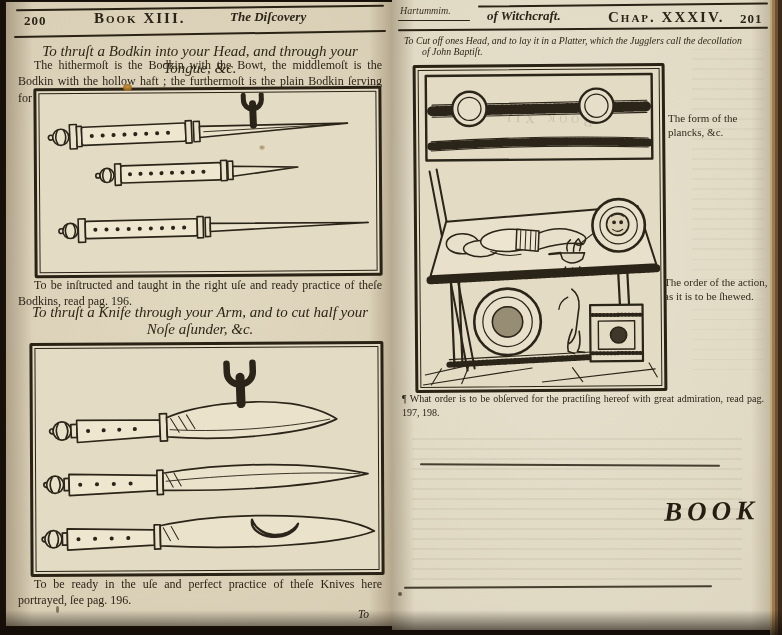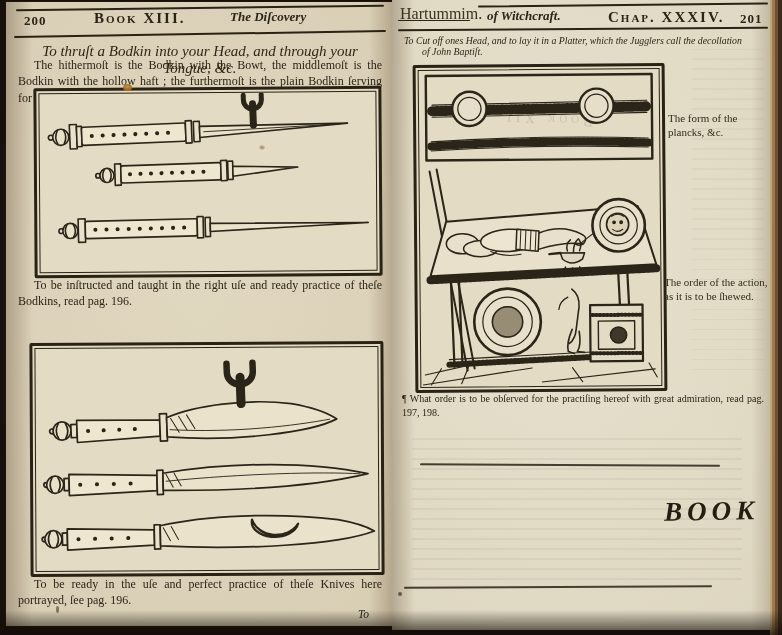--- a/index.html
+++ b/index.html
@@ -54,21 +54,21 @@
   #ghost-book{
     font-size:27px;font-style:italic;font-weight:bold;letter-spacing:5px;
     color:#241c10;transform:rotate(-1deg);
   }
   #woodcut-ghost-text{
     position:absolute;left:60px;top:40px;width:130px;text-align:center;
     transform:rotate(184deg);opacity:.16;color:#4a4030;
     font-size:15px;letter-spacing:4px;font-variant:small-caps;
   }
   #catchword-left{font-style:italic;font-size:11.5px;}
-  #margin-signature{font-size:16px;color:#3a3120;}
+  #margin-signature{font-style:italic;font-size:10px;color:#3a3120;}
 </style>
 </head>
 <body>
 
 <div id="book">
 
   <div id="left-page" class="page">
 
     <div class="rule" style="left:10px;top:5px;width:368px;height:2px;transform:rotate(-0.7deg);"></div>
 
@@ -126,20 +126,21 @@
             <rect x="139" y="14" width="6" height="21" fill="#e9e1ca"></rect>
             <rect x="147" y="15" width="5" height="19" fill="#e9e1ca"></rect>
             <path d="M152,21 L310,24 L152,29 Z" fill="#eae2cb"></path>
           </g>
         </svg>
       </div>
     </div>
 
     <div class="txt p" style="left:12px;top:275px;width:364px;">To be inſtructed and taught in the right uſe and ready practice of theſe Bodkins, read pag. 196.</div>
 
+    <div class="txt ital-head" style="left:22px;top:302px;width:344px;">To thruſt a Knife through your Arm, and to cut half your Noſe aſunder, &amp;c.</div>
 
 
     <div class="frame" style="left:24px;top:340px;width:348px;height:228px;transform:rotate(-0.3deg);">
       <div class="frame-inner">
         <svg viewBox="0 0 342 220" preserveAspectRatio="none" fill="none" stroke="#2b2418" stroke-width="1.7" stroke-linecap="round" stroke-linejoin="round">
 
           <g transform="translate(14,54) rotate(-2 170 20)">
             <circle cx="2" cy="22" r="2.4"></circle>
             <circle cx="12" cy="22" r="9" fill="#e9e1ca"></circle>
             <path d="M8.5,14.5 q-4.5,7.5 0,15 M15.5,14.5 q4.5,7.5 0,15"></path>

